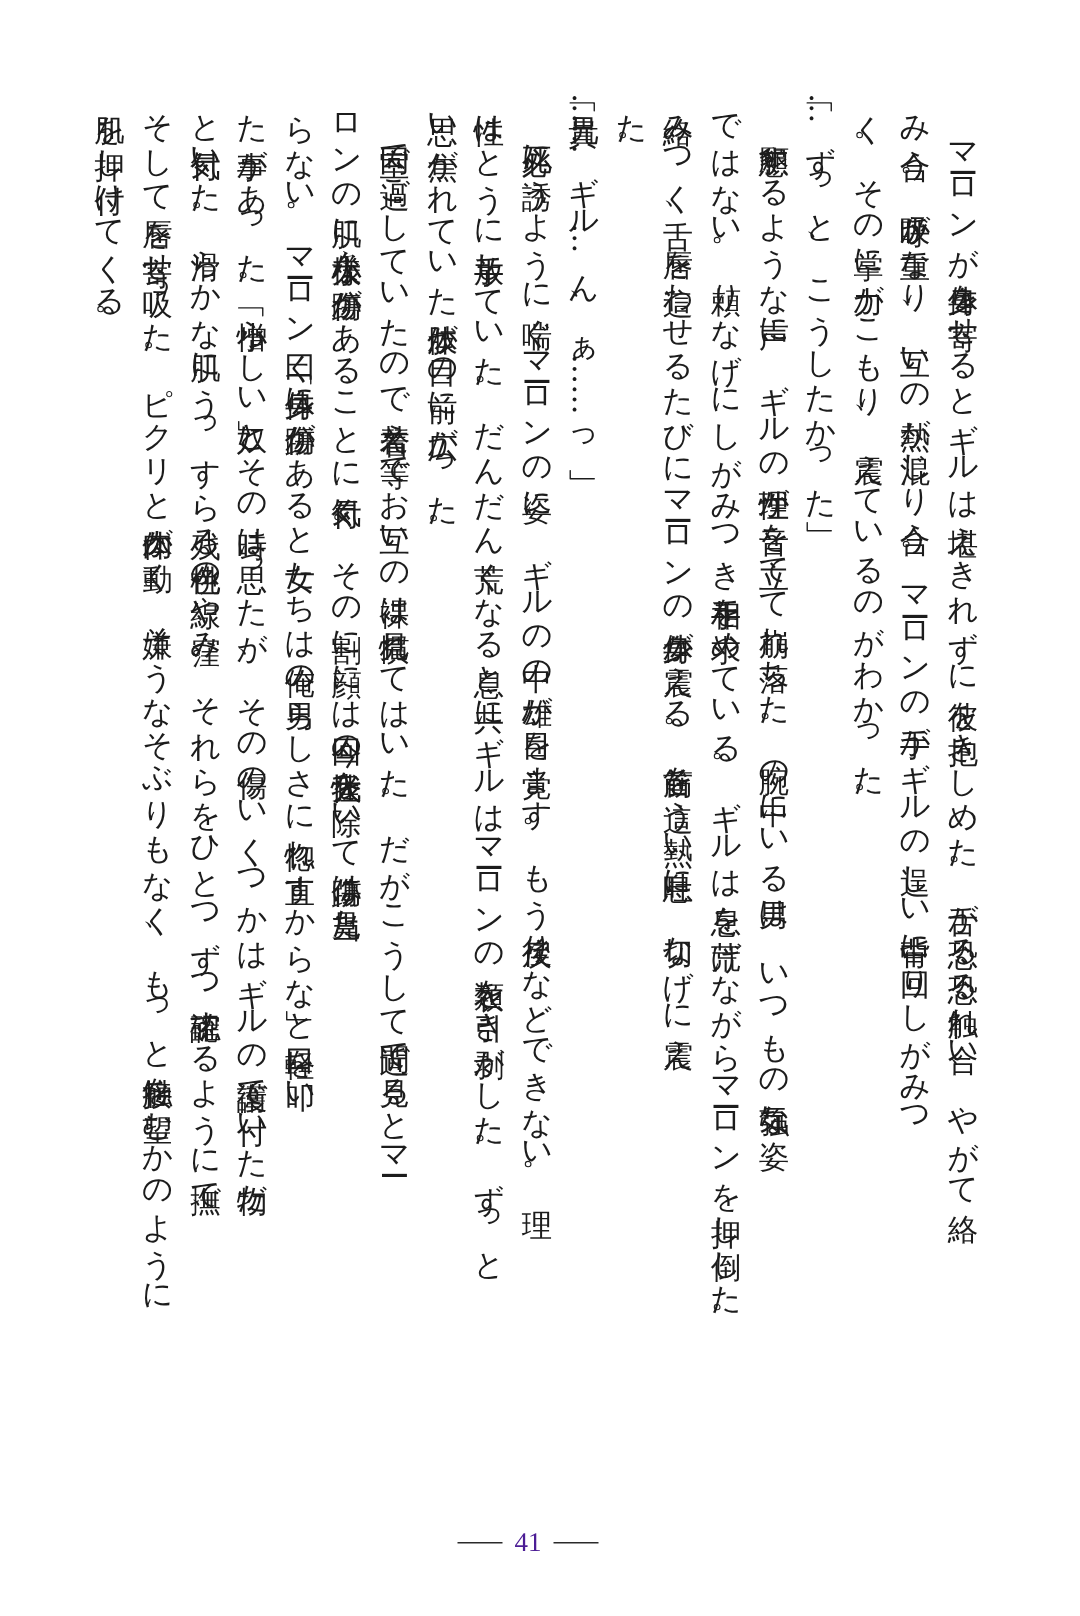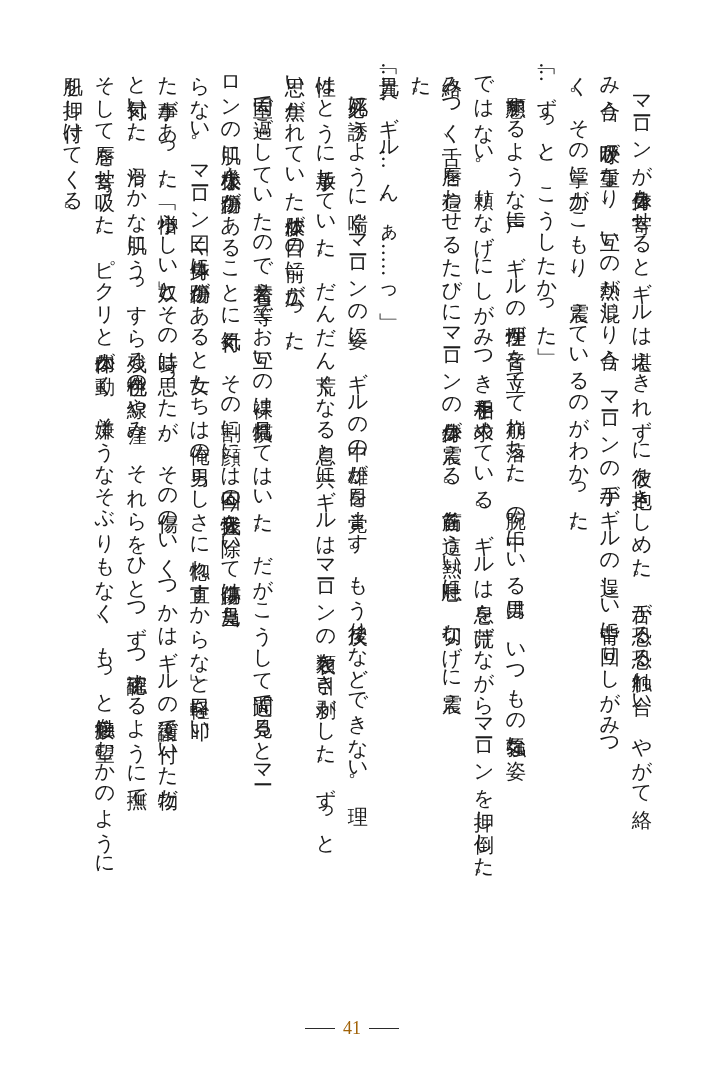--- a/index.html
+++ b/index.html
@@ -50,21 +50,21 @@
     }
     .folio-dash {
       display: inline-block;
       width: 30px;
       height: 1px;
       background: #2a2a2a;
     }
     .folio-num {
       font-family: "Liberation Serif", "DejaVu Serif", serif;
       font-size: 18px;
-      color: #a16207;
+      color: #4c1d95;
       line-height: 28px;
     }
   </style>
 </head>
 <body>
 
 <div class="page">
 
   <div class="col indent" style="left:631px">マーロンが身体を寄せるとギルは堪えきれずに彼を抱きしめた。舌が恐る恐る触れ合い、やがて絡</div>
   <div class="col" style="left:599px">み合う。呼吸が重なり、互いの熱が混じり合う。マーロンの手がギルの逞しい背中に回りしがみつ</div>

